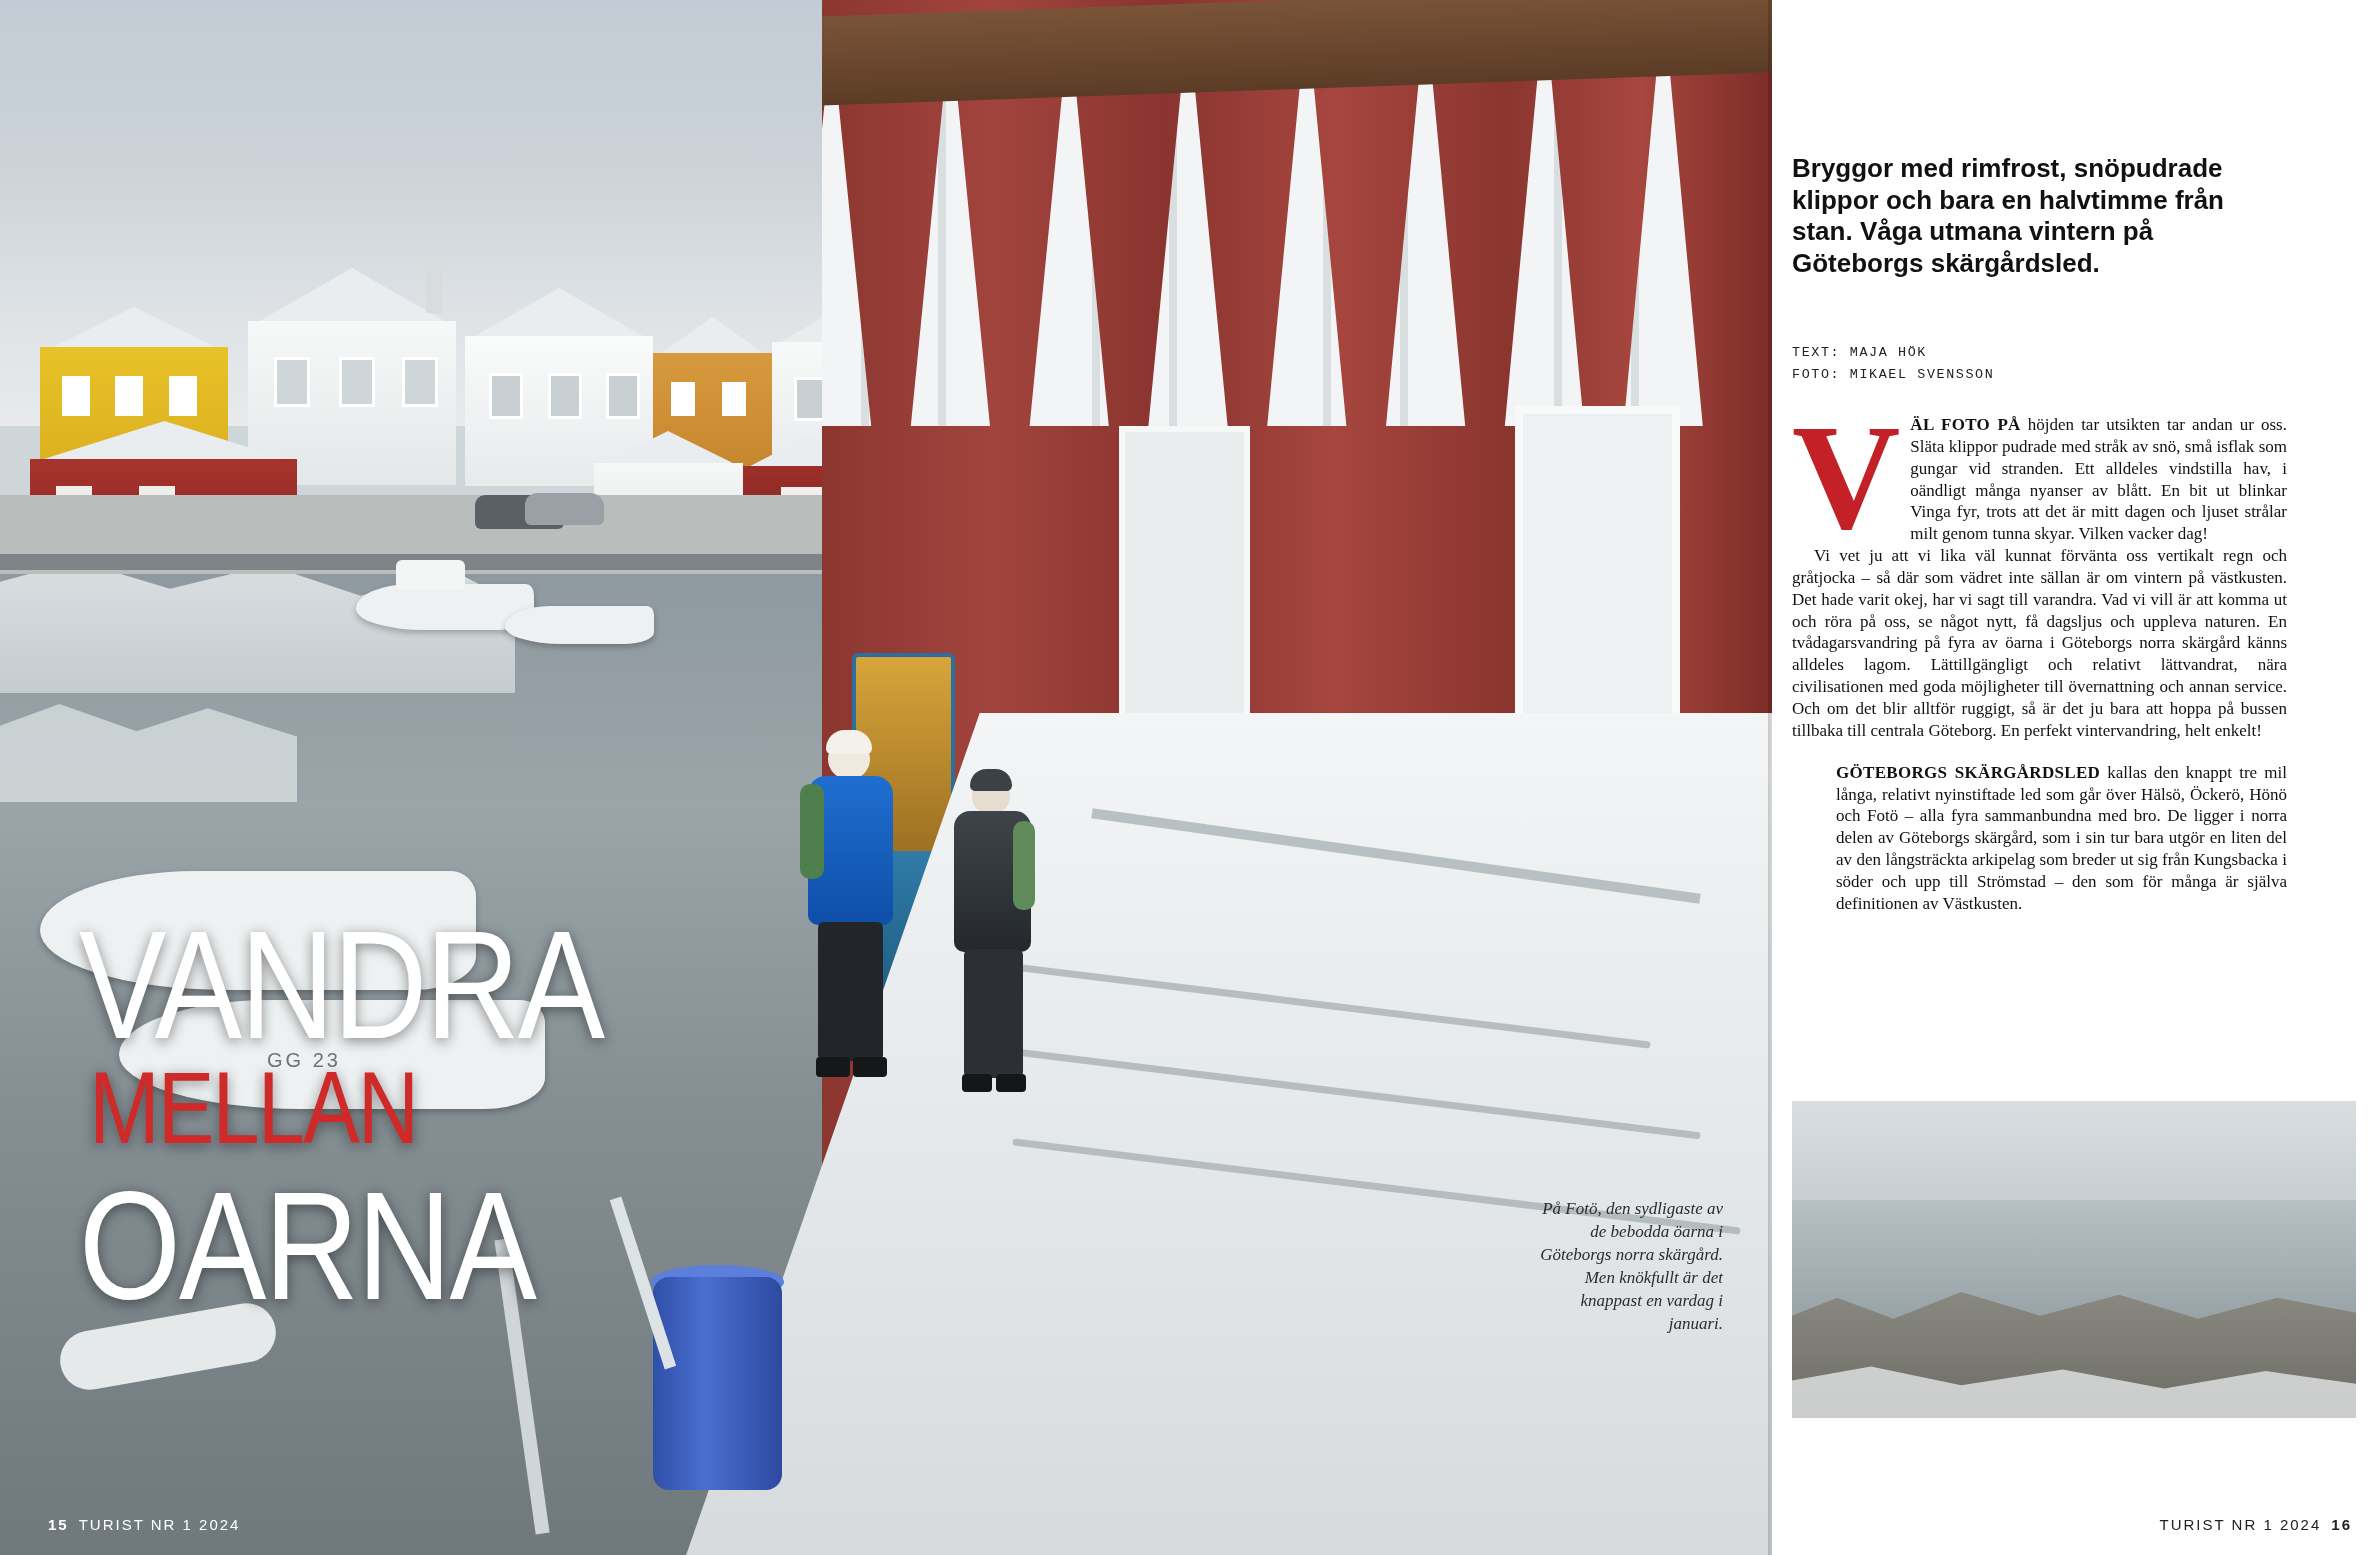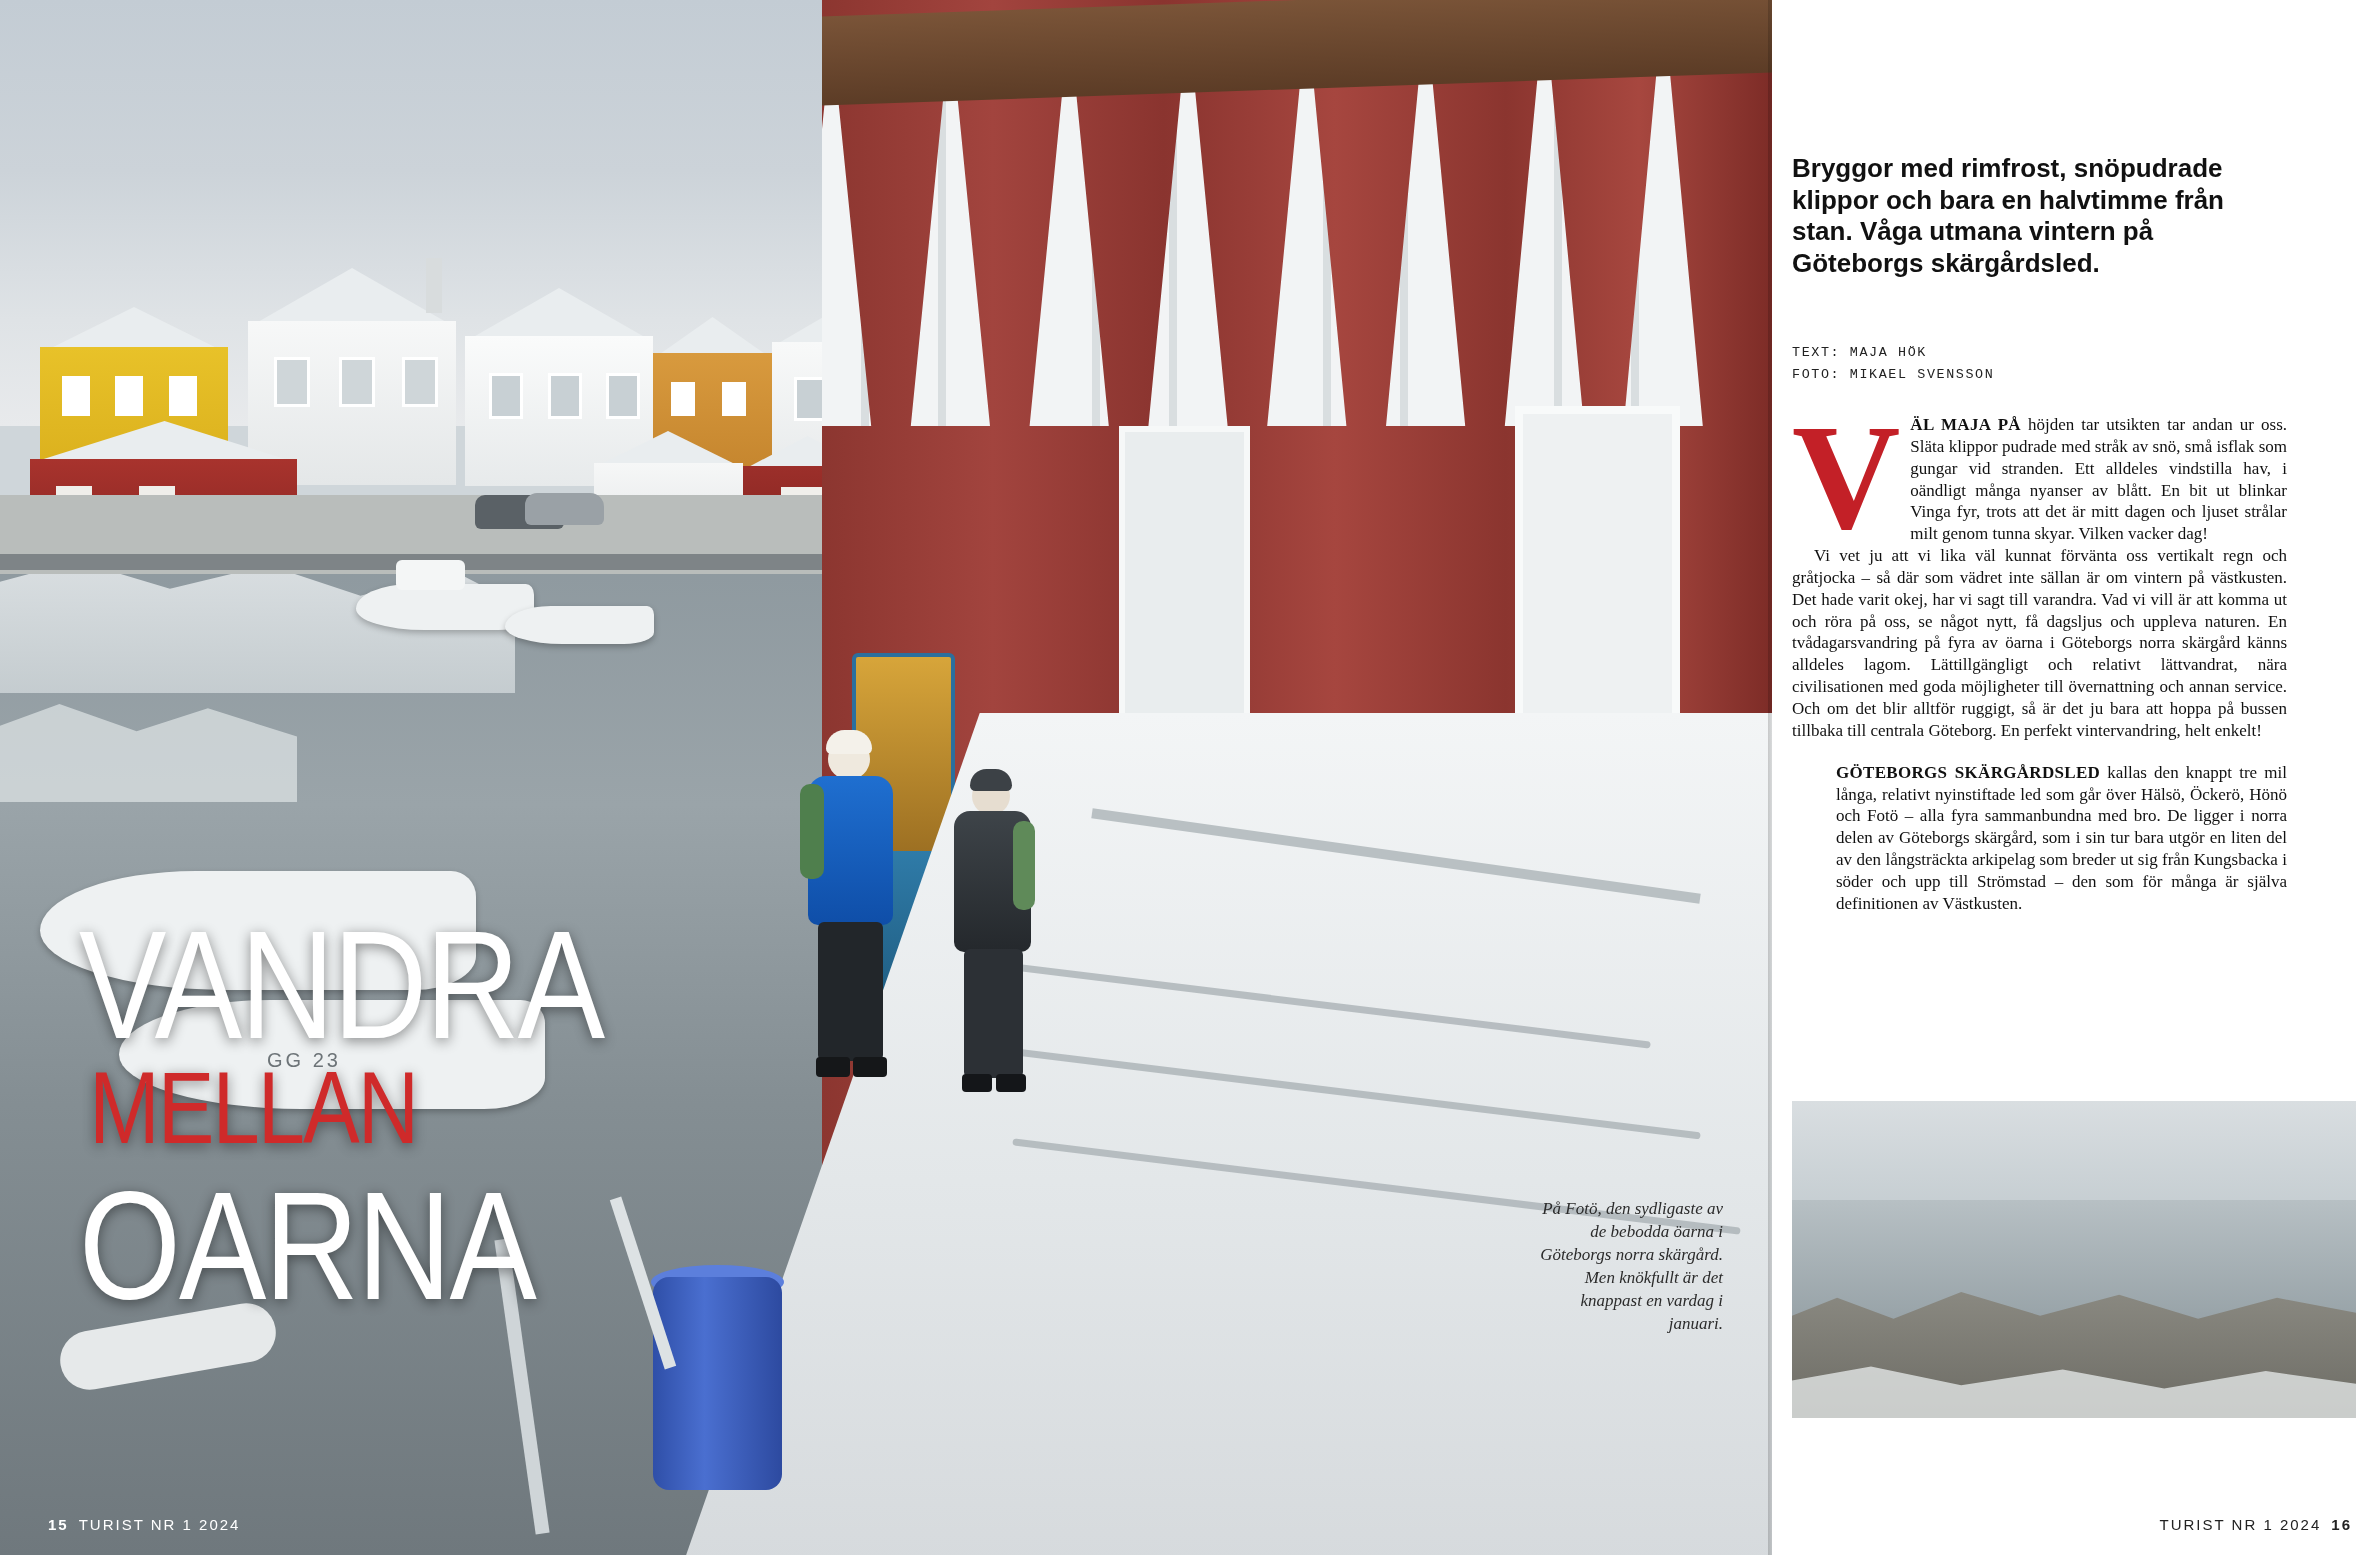--- a/index.html
+++ b/index.html
@@ -270,21 +270,21 @@
 
       <div class="deck">Bryggor med rimfrost, snöpudrade klippor och bara en halvtimme från stan. Våga utmana vintern på Göteborgs skärgårdsled.</div>
 
       <div class="credits">
         <div>TEXT: MAJA HÖK</div>
         <div>FOTO: MIKAEL SVENSSON</div>
       </div>
 
       <div class="body-col">
         <span class="dropcap">V</span>
-        <p class="para"><span class="sc">ÄL MAJA PÅ</span><span> höjden tar utsikten tar andan ur oss. Släta klippor pudrade med stråk av snö, små isflak som gungar vid stranden. Ett alldeles vindstilla hav, i oändligt många nyanser av blått. En bit ut blinkar Vinga fyr, trots att det är mitt dagen och ljuset strålar milt genom tunna skyar. Vilken vacker dag!</span></p>
+        <p class="para"><span class="sc">ÄL FOTO PÅ</span><span> höjden tar utsikten tar andan ur oss. Släta klippor pudrade med stråk av snö, små isflak som gungar vid stranden. Ett alldeles vindstilla hav, i oändligt många nyanser av blått. En bit ut blinkar Vinga fyr, trots att det är mitt dagen och ljuset strålar milt genom tunna skyar. Vilken vacker dag!</span></p>
         <p class="para indent">Vi vet ju att vi lika väl kunnat förvänta oss vertikalt regn och gråtjocka – så där som vädret inte sällan är om vintern på västkusten. Det hade varit okej, har vi sagt till varandra. Vad vi vill är att komma ut och röra på oss, se något nytt, få dagsljus och uppleva naturen. En tvådagarsvandring på fyra av öarna i Göteborgs norra skärgård känns alldeles lagom. Lättillgängligt och relativt lättvandrat, nära civilisationen med goda möjligheter till övernattning och annan service. Och om det blir alltför ruggigt, så är det ju bara att hoppa på bussen tillbaka till centrala Göteborg. En perfekt vintervandring, helt enkelt!</p>
         <p class="para para-gap"><span class="sc">GÖTEBORGS SKÄRGÅRDSLED</span><span> kallas den knappt tre mil långa, relativt nyinstiftade led som går över Hälsö, Öckerö, Hönö och Fotö – alla fyra sammanbundna med bro. De ligger i norra delen av Göteborgs skärgård, som i sin tur bara utgör en liten del av den långsträckta arkipelag som breder ut sig från Kungsbacka i söder och upp till Strömstad – den som för många är själva definitionen av Västkusten.</span></p>
       </div>
 
       <div class="photo2">
         <div class="p2-sky"></div>
         <div class="p2-sea"></div>
         <div class="p2-rocks"></div>
         <div class="p2-snow"></div>
       </div>

